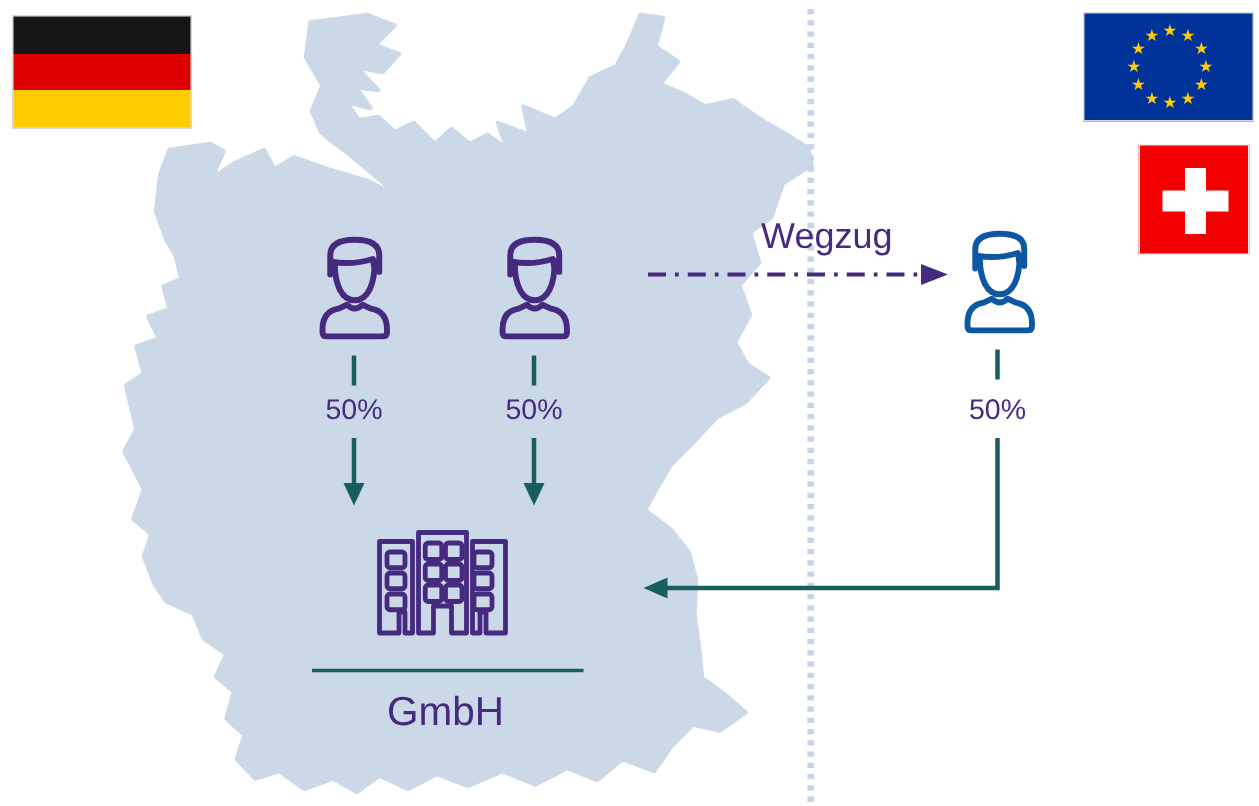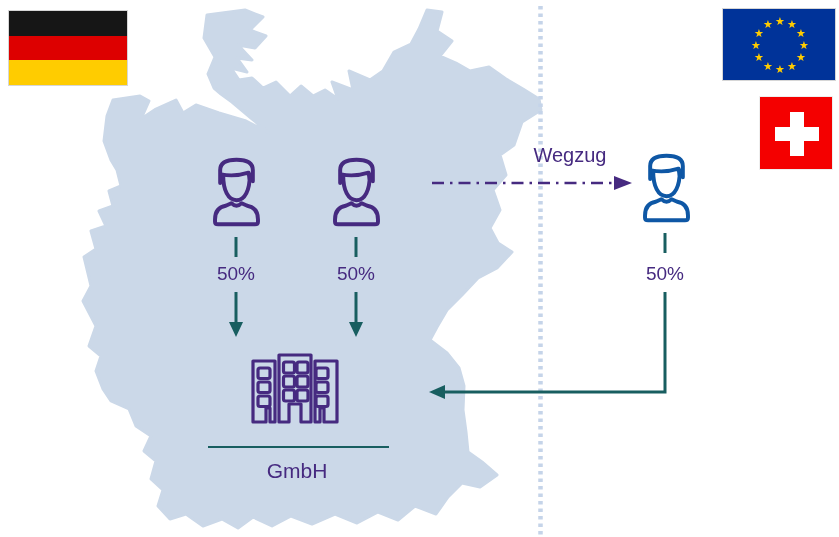--- a/index.html
+++ b/index.html
@@ -11,25 +11,25 @@
   .flag{position:absolute;border:1px solid #d6d6d6;box-sizing:border-box;}
   #flag-de{left:8px;top:10px;width:120px;height:76px;display:flex;flex-direction:column;}
   #flag-de .band{flex:1;}
   #flag-eu{left:722px;top:8px;width:114px;height:73px;background:#003399;}
   .eu-star{position:absolute;width:12px;height:12px;color:#FFCC00;font-size:11px;line-height:12px;text-align:center;}
   #flag-ch{left:759px;top:96px;width:74px;height:74px;background:#F40000;border:1px solid #eee;}
   #flag-ch .cross-v{position:absolute;left:30px;top:15px;width:14px;height:44px;background:#fff;}
   #flag-ch .cross-h{position:absolute;left:15px;top:30px;width:44px;height:14px;background:#fff;}
   
   .lbl{position:absolute;color:#462A80;text-align:center;}
-  #lbl-wegzug{left:520px;top:144px;width:100px;font-size:20px;}
+  #lbl-wegzug{left:495px;top:144px;width:100px;font-size:24px;text-align:right;}
   #lbl-share1{left:206px;top:263px;width:60px;font-size:19px;}
   #lbl-share2{left:326px;top:263px;width:60px;font-size:19px;}
   #lbl-share3{left:635px;top:263px;width:60px;font-size:19px;}
-  #lbl-gmbh{left:247px;top:459px;width:100px;font-size:21px;}
+  #lbl-gmbh{left:247px;top:459px;width:100px;font-size:27px;}
   
   .person{position:absolute;width:55px;height:76px;}
   .person.purple{color:#462A80;}
   .person.blue{color:#0E57A5;}
   #person1{left:209px;top:151px;}
   #person2{left:329px;top:151px;}
   #person3{left:639px;top:147px;}
   #building{left:249px;top:351px;width:94px;height:73px;color:#462A80;}
 </style>
 </head>

